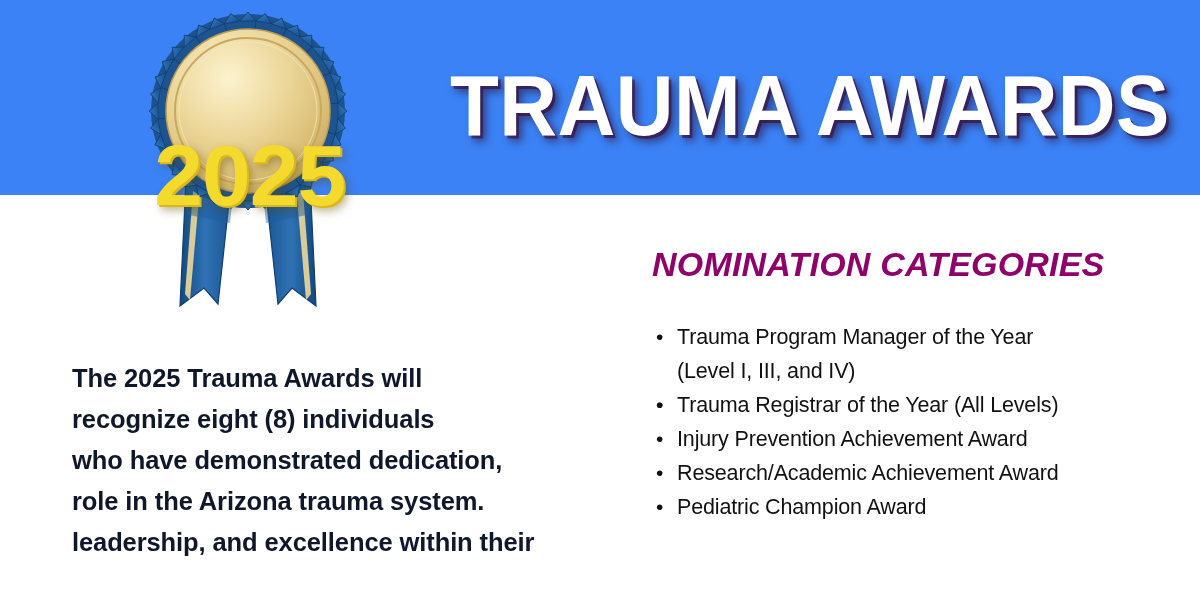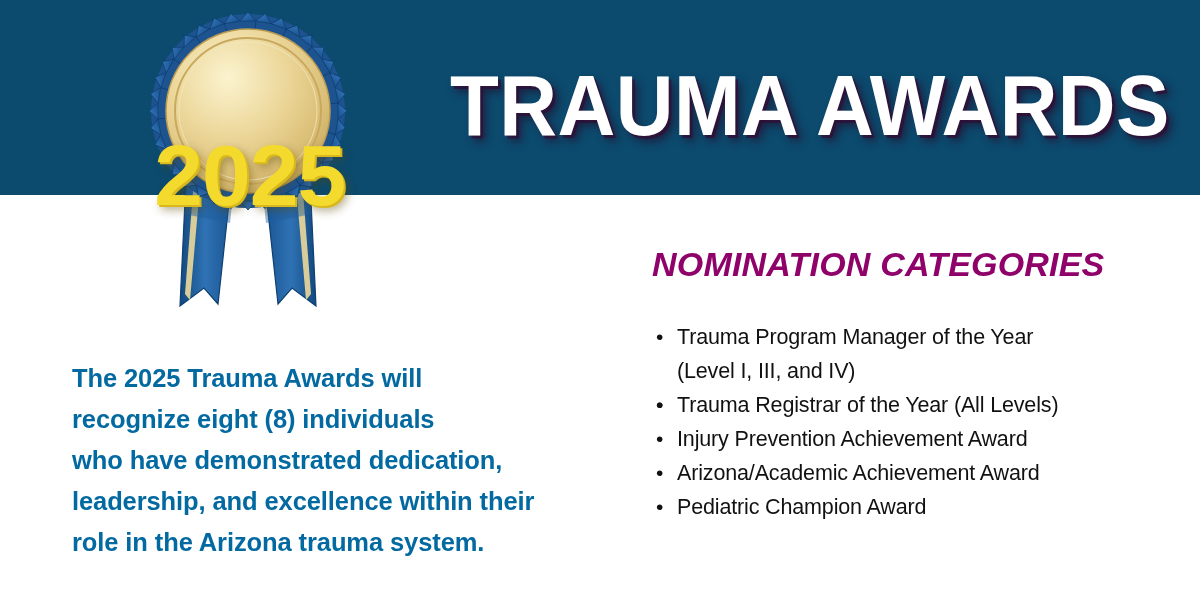--- a/index.html
+++ b/index.html
@@ -20,21 +20,21 @@
     overflow: hidden;
   }
 
   
   #banner {
     position: absolute;
     left: 0;
     top: 0;
     width: 1200px;
     height: 195px;
-    background: #0c4a6e;
+    background: #3b82f6;
   }
 
   #banner-title {
     position: absolute;
     left: 450px;
     top: 62px;
     font-family: "Liberation Sans Narrow", "Liberation Sans", sans-serif;
     font-size: 86px;
     font-weight: bold;
     line-height: 86px;
@@ -84,21 +84,21 @@
 
   
   #blurb {
     position: absolute;
     left: 72px;
     top: 358px;
     width: 540px;
     font-size: 25.5px;
     font-weight: bold;
     line-height: 41px;
-    color: #0369a1;
+    color: #0f172a;
     letter-spacing: -0.1px;
   }
   #blurb .bline { display: block; white-space: nowrap; }
 
   
   #cats-heading {
     position: absolute;
     left: 652px;
     top: 248px;
     font-size: 34px;
@@ -360,22 +360,22 @@
 
     <div id="year-label">
       <span id="year-text">2025</span>
     </div>
   </div>
 
   <div id="blurb">
     <span class="bline">The 2025 Trauma Awards will</span>
     <span class="bline">recognize eight (8) individuals</span>
     <span class="bline">who have demonstrated dedication,</span>
+    <span class="bline">role in the Arizona trauma system.</span>
     <span class="bline">leadership, and excellence within their</span>
-    <span class="bline">role in the Arizona trauma system.</span>
   </div>
 
   <div id="cats-heading">NOMINATION CATEGORIES</div>
 
   <ul id="cats-list">
     <li>
       <span class="bullet">•</span>
       <span>Trauma Program Manager of the Year</span>
       <span class="sub">(Level I, III, and IV)</span>
     </li>
@@ -385,21 +385,21 @@
     <li>
       <span class="bullet">•</span>
       <span>Trauma Registrar of the Year (All Levels)</span>
     </li>
     <li>
       <span class="bullet">•</span>
       <span>Injury Prevention Achievement Award</span>
     </li>
     <li>
       <span class="bullet">•</span>
-      <span>Arizona/Academic Achievement Award</span>
+      <span>Research/Academic Achievement Award</span>
     </li>
     <li>
       <span class="bullet">•</span>
       <span>Pediatric Champion Award</span>
     </li>
   </ul>
 
 </div>
 
 </body></html>

